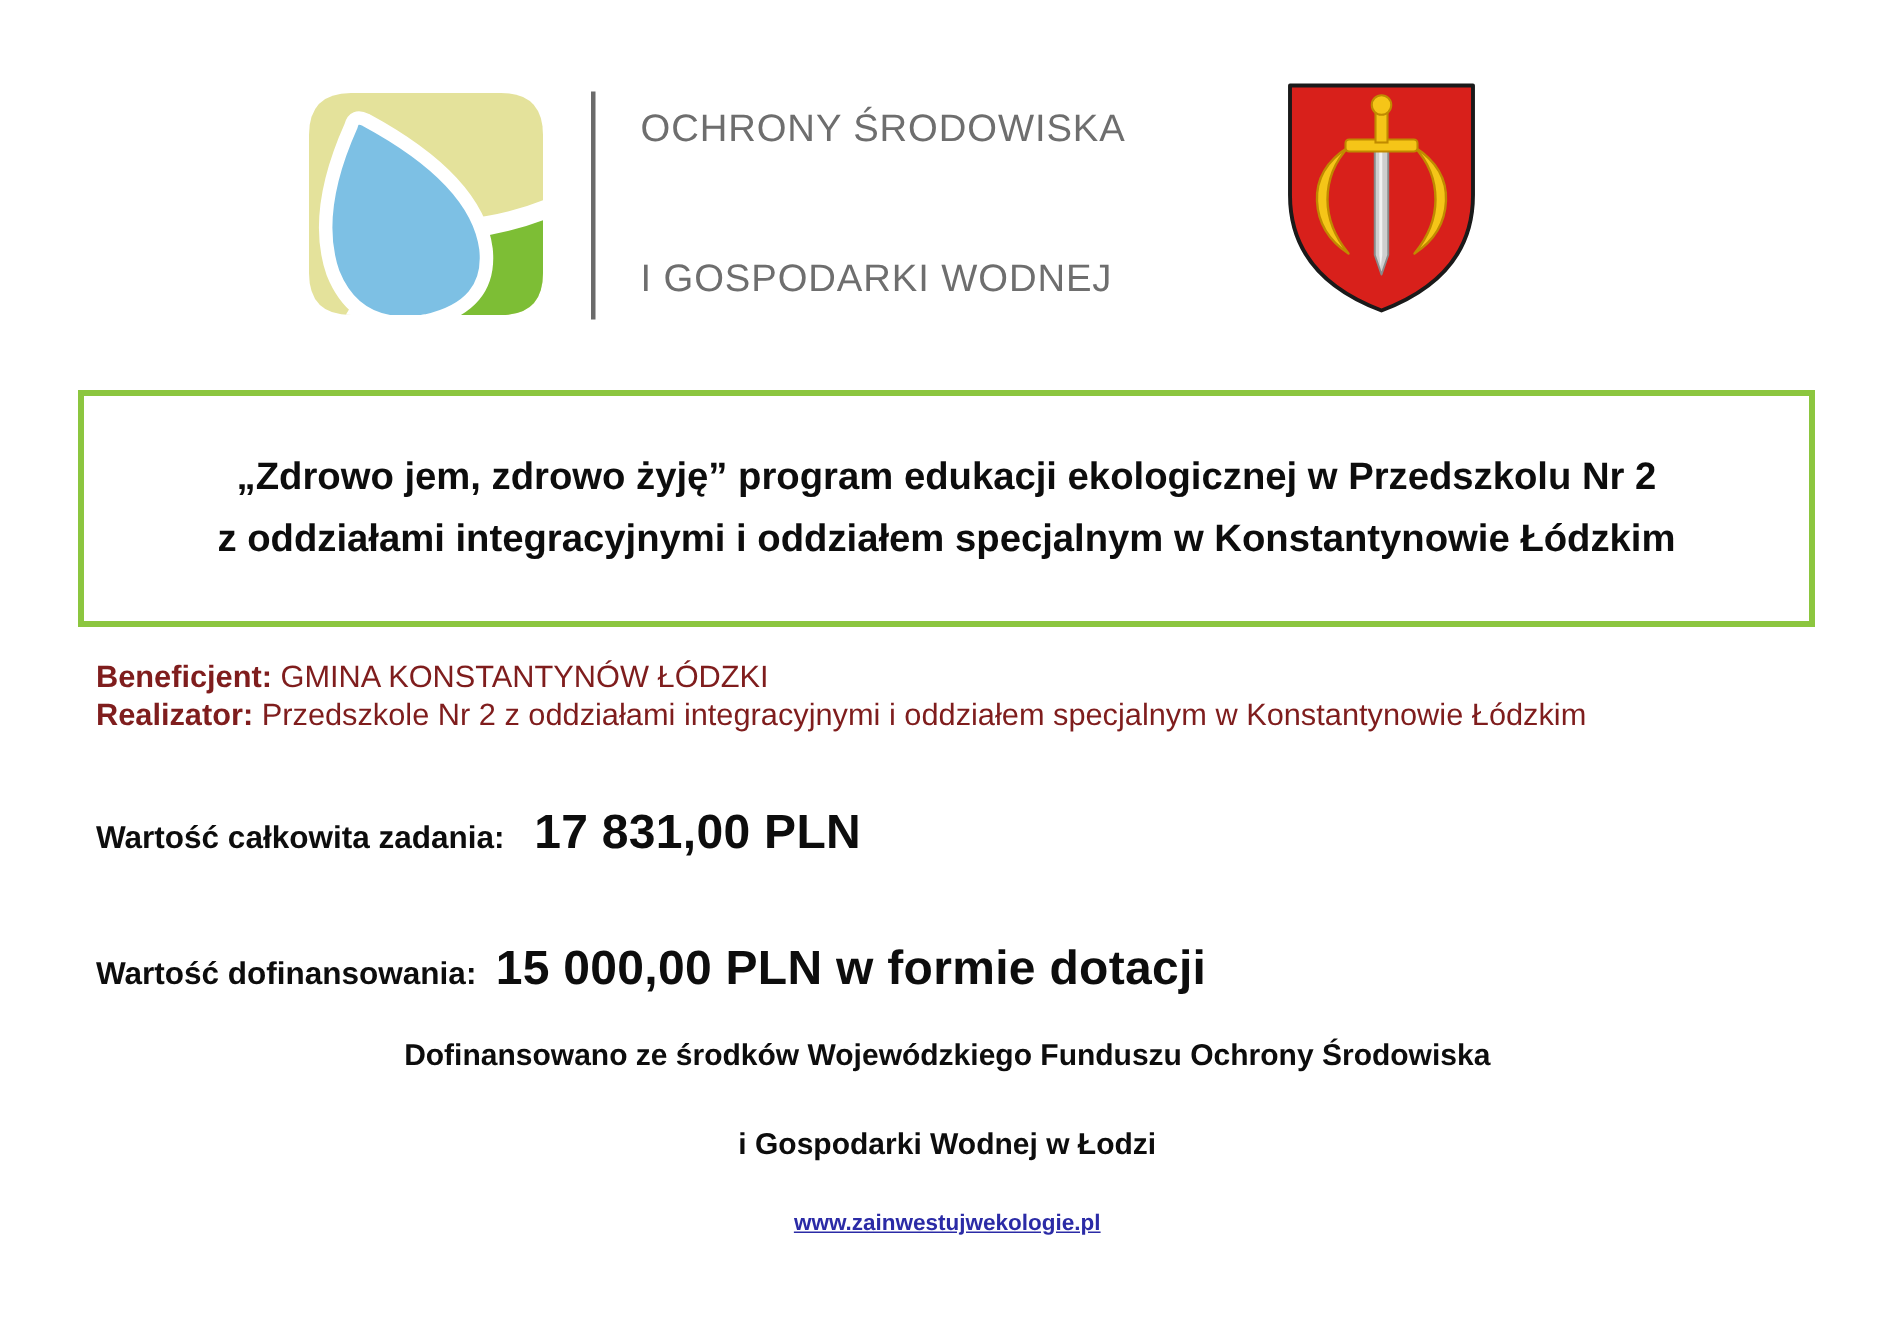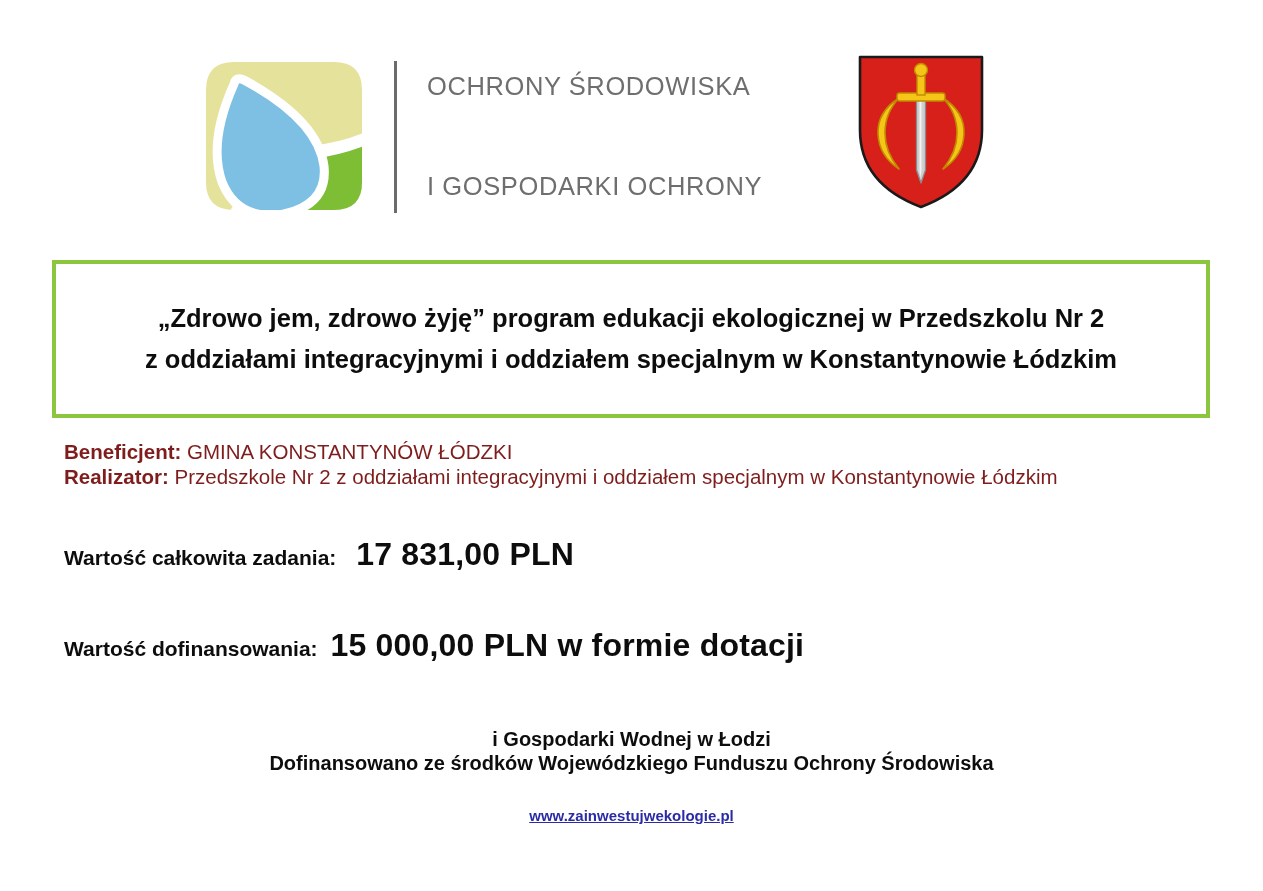--- a/index.html
+++ b/index.html
@@ -181,21 +181,21 @@
 
           <path d="M36,30 Q38,22 46,26 Q120,66 126,112 Q130,150 86,160 Q40,168 24,128 Q10,88 36,30 Z" fill="none" stroke="#ffffff" stroke-width="9"></path>
         </g>
       </svg>
 
       <div class="logo-divider"></div>
 
       <div class="logo-text">
         <span>WOJEWÓDZKI FUNDUSZ</span>
         <span>OCHRONY ŚRODOWISKA</span>
-        <span>I GOSPODARKI OCHRONY</span>
+        <span>I GOSPODARKI WODNEJ</span>
         <span>W ŁODZI</span>
       </div>
     </div>
 
     <svg class="crest" viewBox="0 0 132 160" aria-hidden="true">
 
       <path d="M5,5 L127,5 L127,78 Q127,132 66,155 Q5,132 5,78 Z" fill="#D8201B" stroke="#1a1a1a" stroke-width="2.6" stroke-linejoin="round"></path>
 
       <path d="M44,46 Q22,60 23,82 Q24,104 44,117 Q30,100 30,81 Q30,61 44,46 Z" fill="#F5C518" stroke="#C08A00" stroke-width="1.6" stroke-linejoin="round"></path>
 
@@ -235,18 +235,18 @@
       <span class="big">17 831,00 PLN</span>
     </div>
 
     <div class="amount-row row-dofinans">
       <span class="lbl">Wartość dofinansowania:</span>
       <span class="big">15 000,00 PLN w formie dotacji</span>
     </div>
   </div>
 
   <div class="footer">
+    <div class="footer-line">Dofinansowano  ze środków Wojewódzkiego Funduszu Ochrony Środowiska</div>
     <div class="footer-line footer-line-2">i Gospodarki Wodnej w Łodzi</div>
-    <div class="footer-line">Dofinansowano  ze środków Wojewódzkiego Funduszu Ochrony Środowiska</div>
     <div><a class="footer-url" href="#">www.zainwestujwekologie.pl</a></div>
   </div>
 
 </div>
 
 </body></html>

